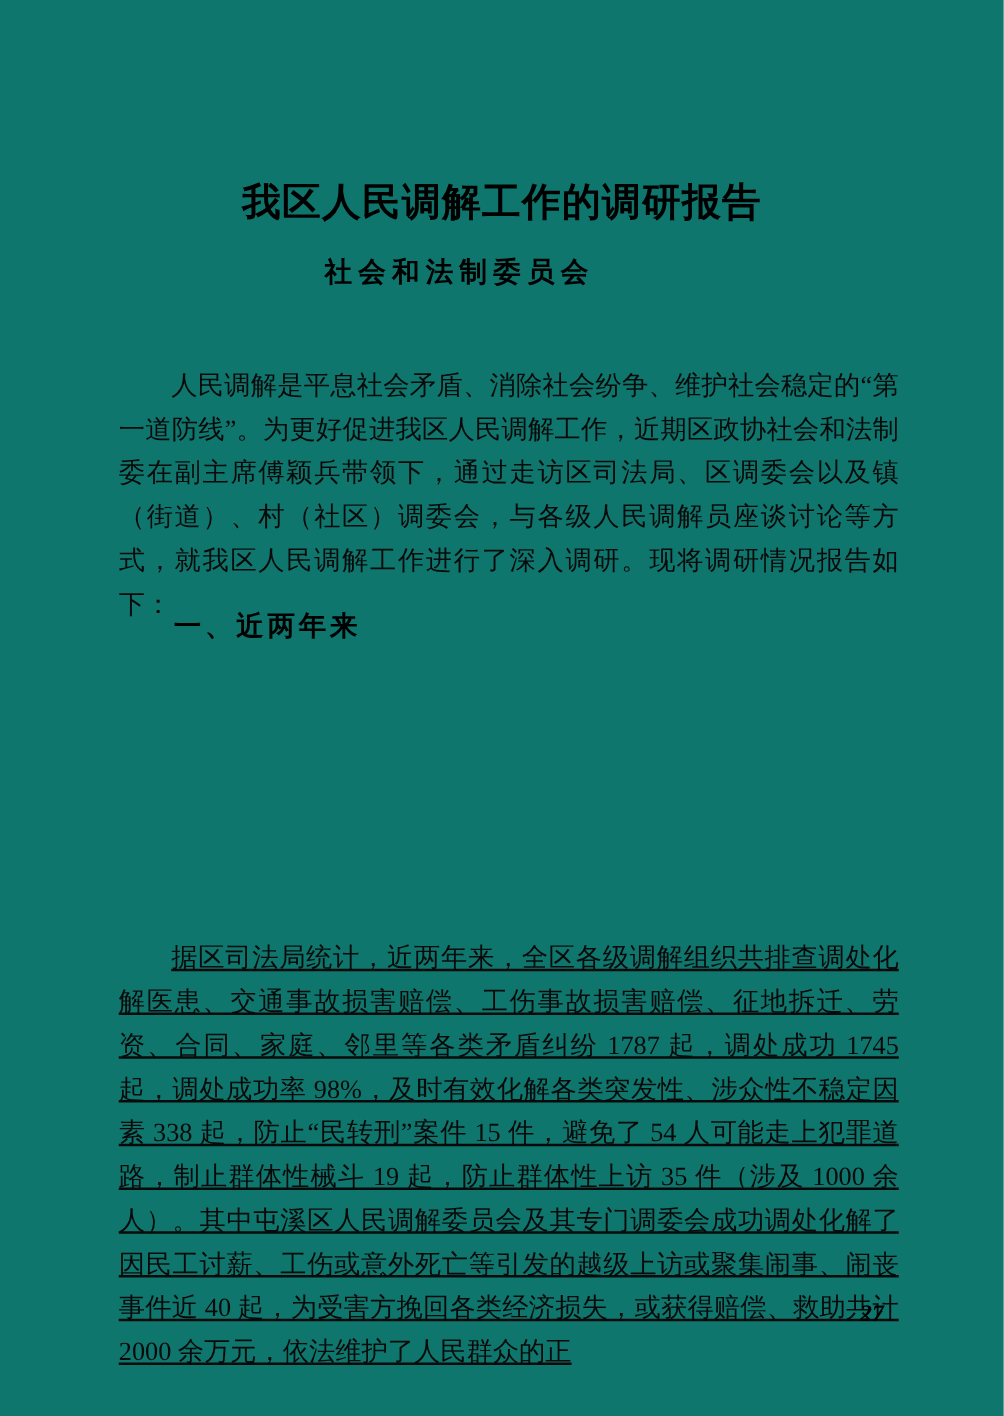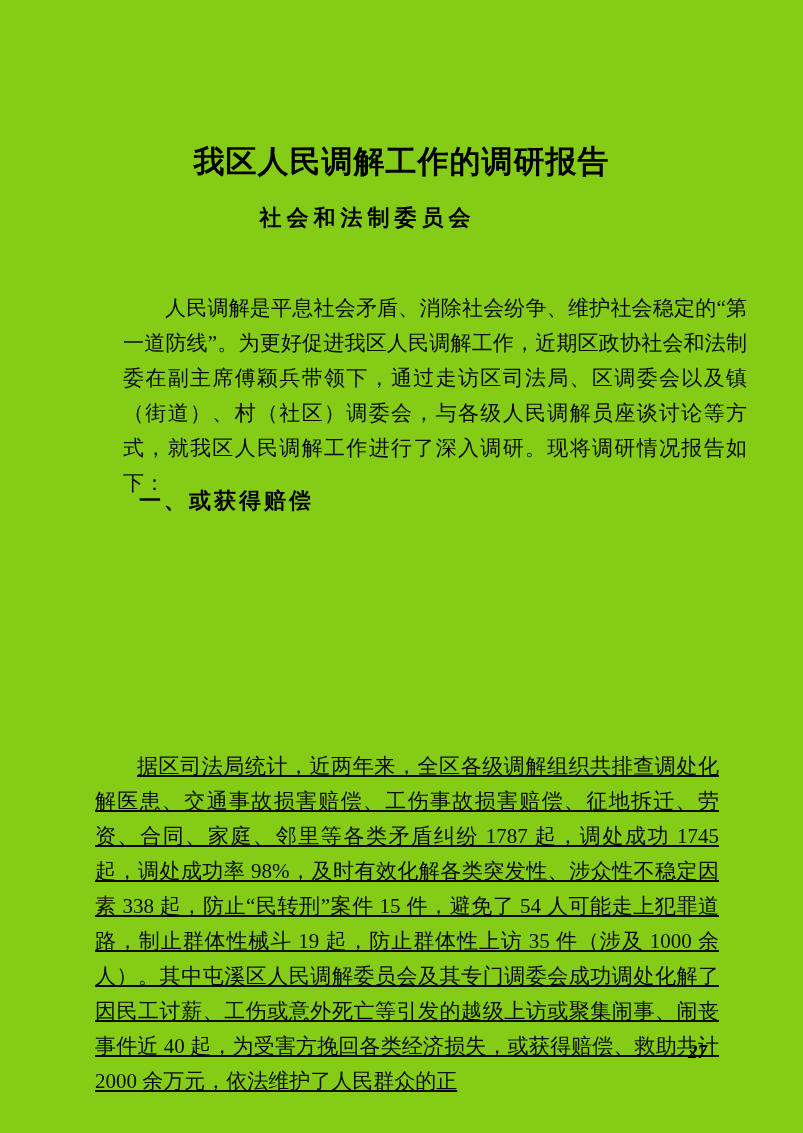--- a/index.html
+++ b/index.html
@@ -4,21 +4,21 @@
 <style>
   html, body {
     margin: 0;
     padding: 0;
     background: #e8e8e8;
   }
   .page {
     position: relative;
     width: 803px;
     height: 1133px;
-    background: #84cc16;
+    background: #0f766e;
     margin: 0 auto;
     overflow: hidden;
     font-family: "Liberation Serif", "DejaVu Serif", serif;
     color: #0a0a0a;
   }
   .doc-title {
     position: absolute;
     top: 141px;
     left: 0;
     width: 803px;
@@ -46,21 +46,21 @@
     position: absolute;
     left: 95px;
     width: 624px;
     margin: 0;
     font-size: 21px;
     line-height: 35px;
     text-align: justify;
     text-indent: 2em;
     color: #0a0a0a;
   }
-  .intro-para  { top: 291px; margin-left: 28px; }
+  .intro-para  { top: 291px; }
   .sec1-para1  { top: 540px; }
   .sec1-para2  { top: 749px; text-decoration: underline; }
   .sec-heading {
     position: absolute;
     left: 95px;
     top: 486px;
     margin: 0;
     font-family: "Liberation Sans", "DejaVu Sans", sans-serif;
     font-weight: bold;
     font-size: 22px;
@@ -82,20 +82,20 @@
 <body>
 
 <div class="page">
 
   <h1 class="doc-title">我区人民调解工作的调研报告</h1>
 
   <div class="doc-subtitle">社会和法制委员会</div>
 
   <p class="body-para intro-para">人民调解是平息社会矛盾、消除社会纷争、维护社会稳定的“第一道防线”。为更好促进我区人民调解工作，近期区政协社会和法制委在副主席傅颖兵带领下，通过走访区司法局、区调委会以及镇（街道）、村（社区）调委会，与各级人民调解员座谈讨论等方式，就我区人民调解工作进行了深入调研。现将调研情况报告如下：</p>
 
-  <h2 class="sec-heading">一、或获得赔偿</h2>
+  <h2 class="sec-heading">一、近两年来</h2>
 
 
   <p class="body-para sec1-para2">据区司法局统计，近两年来，全区各级调解组织共排查调处化解医患、交通事故损害赔偿、工伤事故损害赔偿、征地拆迁、劳资、合同、家庭、邻里等各类矛盾纠纷 1787 起，调处成功 1745 起，调处成功率 98%，及时有效化解各类突发性、涉众性不稳定因素 338 起，防止“民转刑”案件 15 件，避免了 54 人可能走上犯罪道路，制止群体性械斗 19 起，防止群体性上访 35 件（涉及 1000 余人）。其中屯溪区人民调解委员会及其专门调委会成功调处化解了因民工讨薪、工伤或意外死亡等引发的越级上访或聚集闹事、闹丧事件近 40 起，为受害方挽回各类经济损失，或获得赔偿、救助共计 2000 余万元，依法维护了人民群众的正</p>
 
   <div class="page-number">27</div>
 
 </div>
 
 </body></html>

